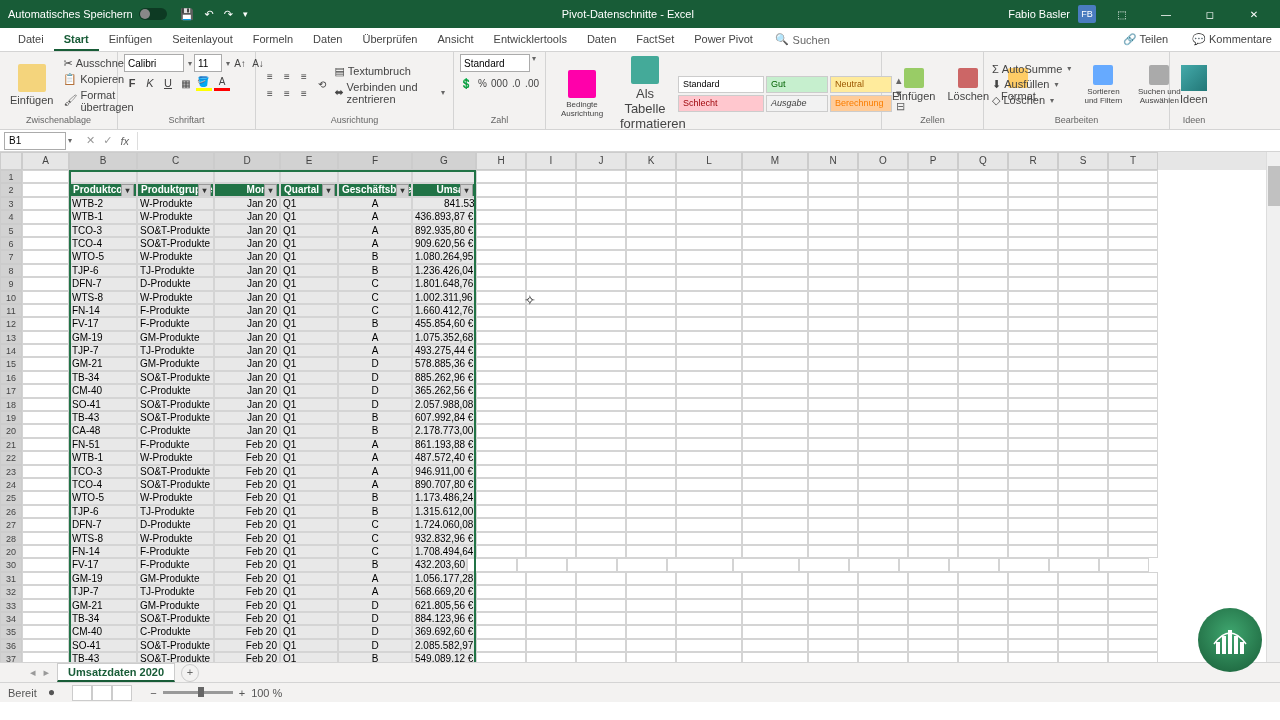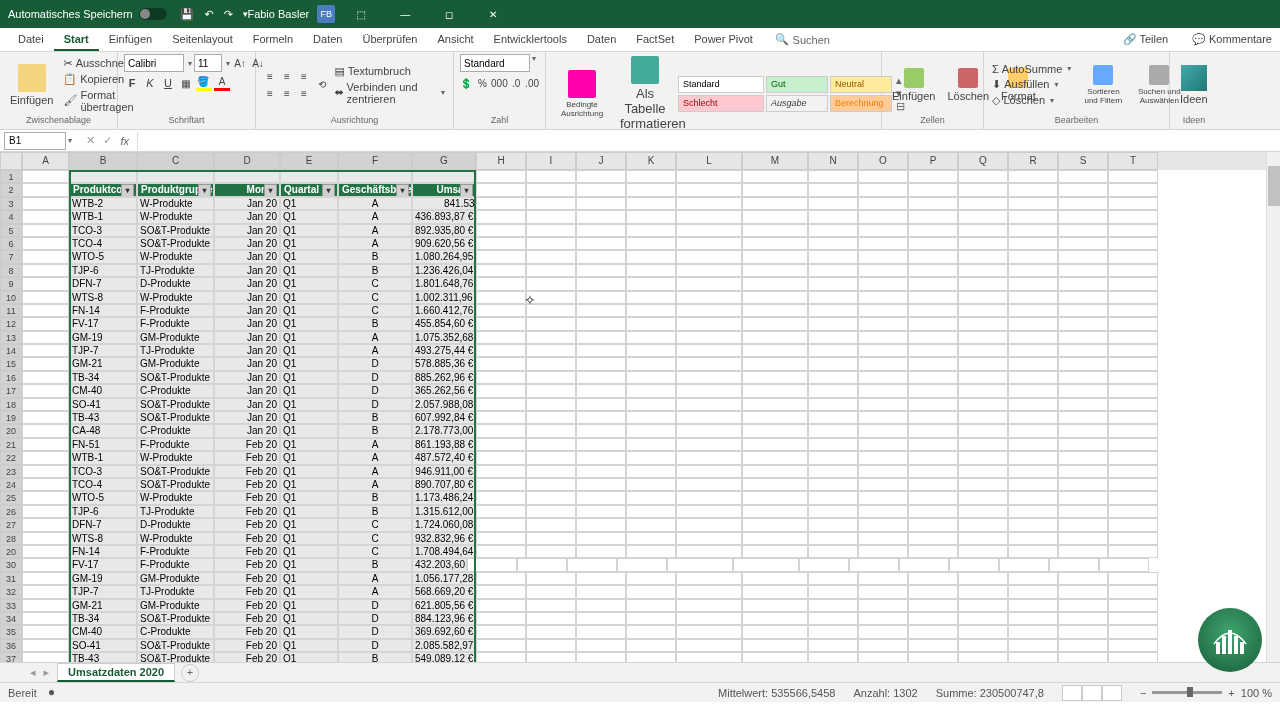--- a/index.html
+++ b/index.html
@@ -83,20 +83,21 @@
   <div class="autosave">
     <span>Automatisches Speichern</span>
     <div class="toggle"></div>
   </div>
   <div class="qat">
     <span>💾</span>
     <span>↶</span>
     <span>↷</span>
     <span style="font-size:9px">▾</span>
   </div>
+  <div class="title-center">Pivot-Datenschnitte - Excel</div>
   <div class="title-right">
     <span>Fabio Basler</span>
     <div class="user-badge">FB</div>
     <div class="winbtn">⬚</div>
     <div class="winbtn">—</div>
     <div class="winbtn">◻</div>
     <div class="winbtn">✕</div>
   </div>
 </div>
 
@@ -1170,25 +1171,20 @@
 <div class="sheet-tabs">
   <span style="margin-right:8px;color:#999">◂</span>
   <span style="margin-right:8px;color:#999">▸</span>
   <div class="sheet-tab">Umsatzdaten 2020</div>
   <div class="add-sheet">+</div>
 </div>
 
 <div class="statusbar">
   <span>Bereit</span>
   <span style="margin-left:12px">⏺</span>
-  <div class="stats">
-    <span>Mittelwert: 535566,5458</span>
-    <span>Anzahl: 1302</span>
-    <span>Summe: 230500747,8</span>
-  </div>
   <div class="view-btns">
     <div class="view-btn"></div>
     <div class="view-btn"></div>
     <div class="view-btn"></div>
   </div>
   <div class="zoom">
     <span>−</span>
     <div class="zoom-slider"></div>
     <span>+</span>
     <span>100 %</span>

